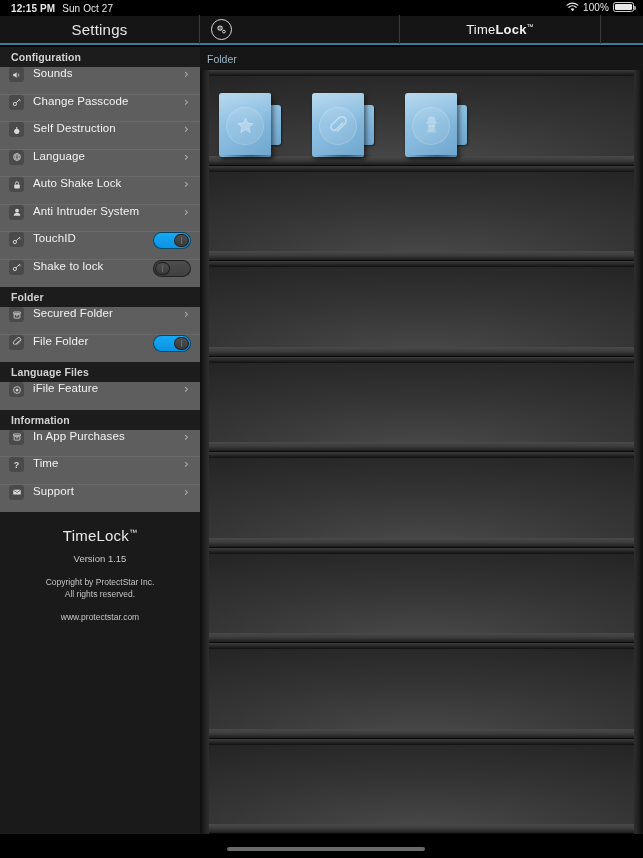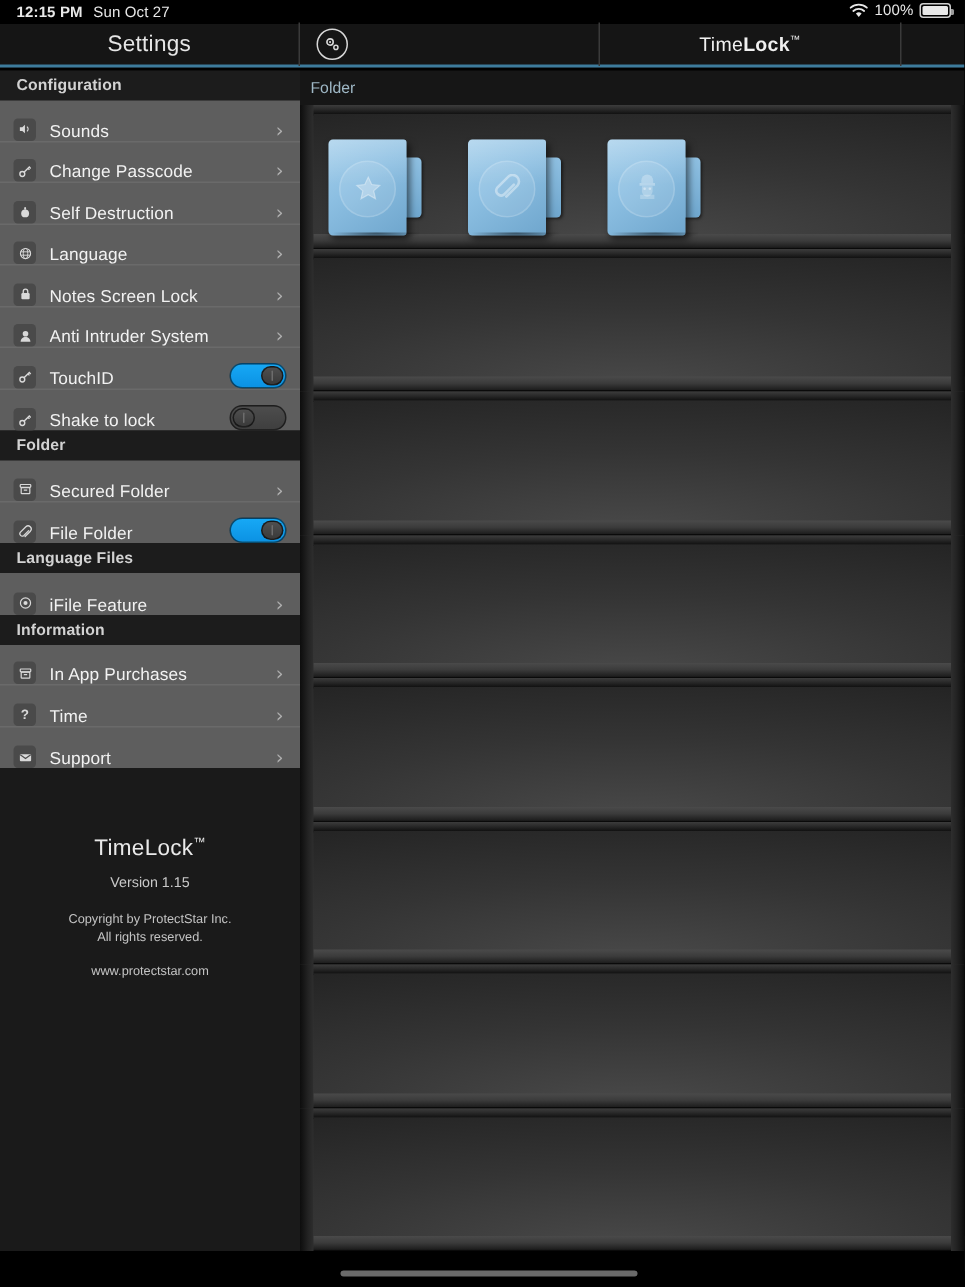--- a/index.html
+++ b/index.html
@@ -78,21 +78,21 @@
     background: #1a1a1a; overflow: hidden;
   }
   .sec-header {
     height: 20px; background: #1c1c1c;
     display: flex; align-items: center; padding-left: 11px;
     color: #d2d2d2; font-size: 10.5px; font-weight: 700;
     letter-spacing: .1px;
   }
   .sec-body { background: #5e5e5e; }
   .row {
-    height: 27.5px; display: flex; align-items: flex-end;
+    height: 27.5px; display: flex; align-items: flex-start;
     padding: 0 9px 0 9px;
     border-bottom: 1px solid #6a6a6a;
     cursor: pointer;
   }
   .row:last-child { border-bottom: none; }
   .row-icon {
     width: 15px; height: 15px; border-radius: 3px;
     background: #4a4a4a;
     display: flex; align-items: center; justify-content: center;
     flex: 0 0 auto; margin-right: 9px;
@@ -122,21 +122,21 @@
   }
   .knob::after {
     content: ""; width: 1.5px; height: 7px; background: #6d6d6d; border-radius: 1px;
   }
   .toggle.on .knob { right: 1px; }
   .toggle.off .knob { left: 1px; }
 
   
   .sb-footer {
     background: #1a1a1a; text-align: center;
-    padding-top: 45px; color: #cfcfcf;
+    padding-top: 15px; color: #cfcfcf;
   }
   .f-title { font-size: 15px; color: #e9e9e9; letter-spacing: .2px; }
   .f-title sup { font-size: 8px; vertical-align: super; }
   .f-version { font-size: 9.5px; margin-top: 9px; color: #c9c9c9; }
   .f-copy { font-size: 8.5px; margin-top: 13px; line-height: 1.38; color: #c4c4c4; }
   .f-web { font-size: 8.5px; margin-top: 12px; color: #c4c4c4; }
 
   
   .main {
     position: absolute; top: 47px; left: 200px;
@@ -317,21 +317,21 @@
             <span class="row-label">Language</span>
             <span class="chev">›</span>
           </div>
           <div class="row">
             <span class="row-icon">
               <svg width="10" height="10" viewBox="0 0 16 16">
                 <rect x="3.6" y="7" width="8.8" height="6.6" rx="1.2" fill="#d9d9d9"></rect>
                 <path d="M5.6 7V5.2a2.4 2.4 0 0 1 4.8 0V7" stroke="#d9d9d9" stroke-width="1.4" fill="none"></path>
               </svg>
             </span>
-            <span class="row-label">Notes Screen Lock</span>
+            <span class="row-label">Auto Shake Lock</span>
             <span class="chev">›</span>
           </div>
           <div class="row">
             <span class="row-icon">
               <svg width="10" height="10" viewBox="0 0 16 16">
                 <circle cx="8" cy="5.6" r="3" fill="#d9d9d9"></circle>
                 <path d="M2.8 14c0-3 2.4-5 5.2-5s5.2 2 5.2 5z" fill="#d9d9d9"></path>
               </svg>
             </span>
             <span class="row-label">Anti Intruder System</span>

